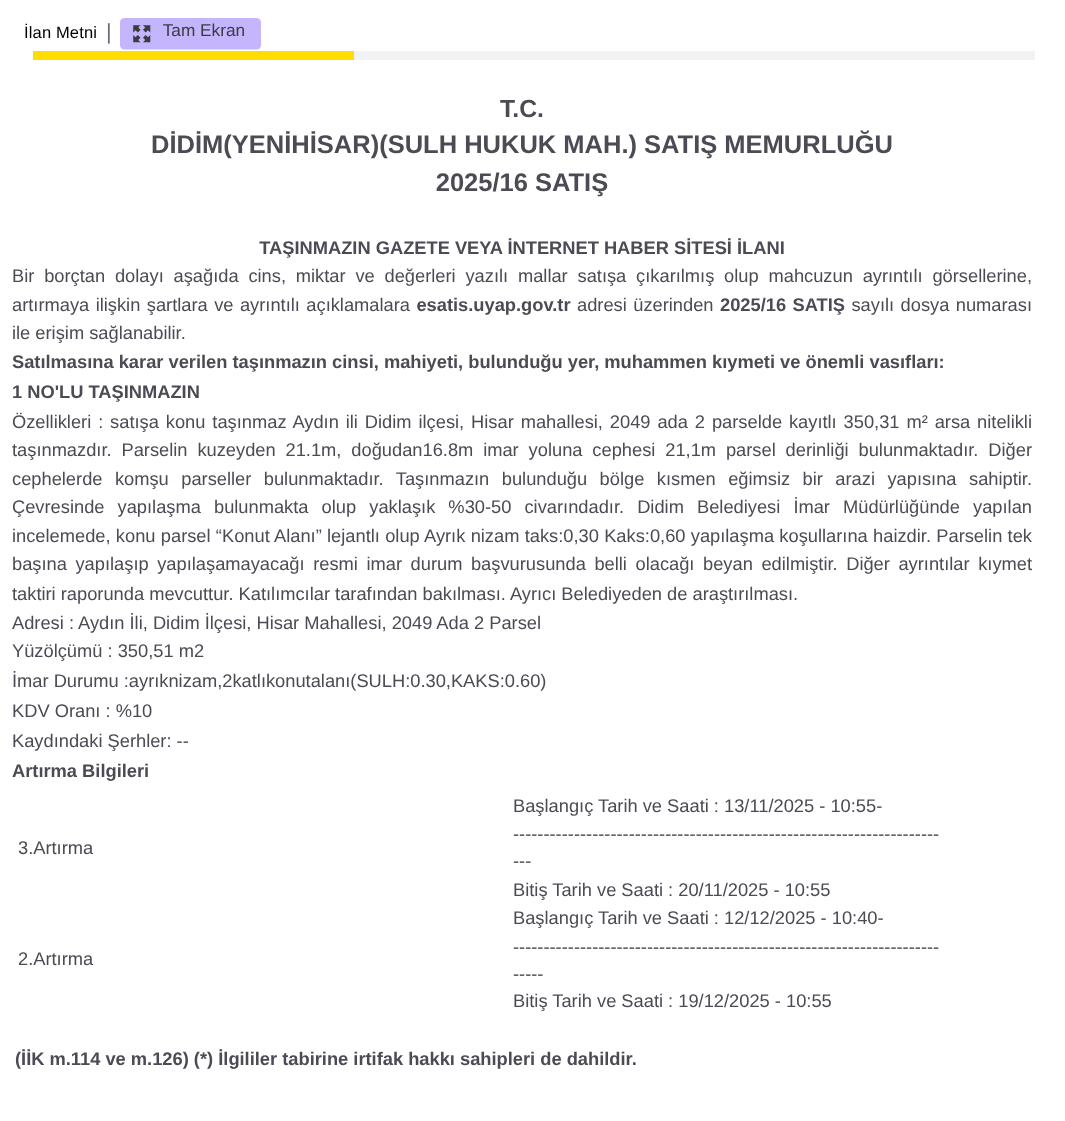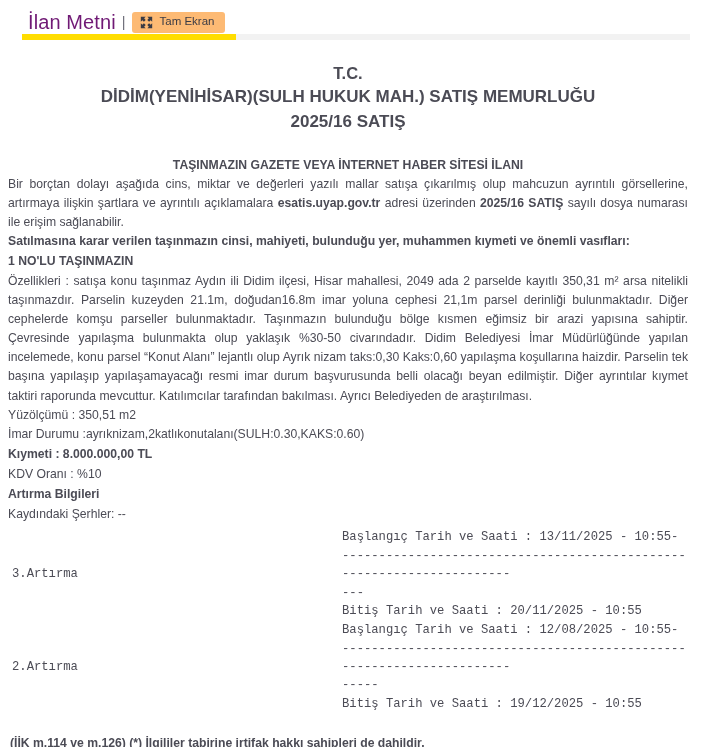--- a/index.html
+++ b/index.html
@@ -17,36 +17,36 @@
 
   
   .topbar {
     position: relative;
     height: 32px;
     padding: 6px 0 0 0;
     display: flex;
     align-items: center;
   }
   .topbar-title {
-    margin-left: 28px;
-    font-size: 20px;
-    color: #701a75;
+    margin-left: 16px;
+    font-size: 11px;
+    color: #000000;
     letter-spacing: .1px;
     white-space: nowrap;
   }
   .topbar-sep {
     margin: 0 6px 0 6px;
     font-size: 14.5px;
     color: #6c6c78;
   }
   .fs-button {
     display: inline-flex;
     align-items: center;
     gap: 7px;
-    background: #fdba74;
+    background: #c4b5fd;
     border: none;
     border-radius: 3px;
     padding: 4px 11px 4px 8px;
     font-size: 11.5px;
     font-family: "Liberation Sans", sans-serif;
     color: #3b3b44;
     cursor: pointer;
     line-height: 1;
   }
   .fs-button .icon svg { display: block; }
@@ -109,21 +109,20 @@
   
   .auction-table {
     width: 100%;
     border-collapse: collapse;
     margin-top: 4px;
     font-size: 12.2px;
   }
   .auction-table td {
     vertical-align: middle;
     padding: 0;
-    font-family: Liberation Mono, monospace;
   }
   .auction-table td.label {
     width: 330px;
     padding-left: 4px;
     color: #4b4b55;
   }
   .auction-table td.detail {
     color: #4b4b55;
     line-height: 1.55;
   }
@@ -173,42 +172,42 @@
 
   <div class="section-head">TAŞINMAZIN GAZETE VEYA İNTERNET HABER SİTESİ İLANI</div>
 
   <p class="para"><span>Bir borçtan dolayı aşağıda cins, miktar ve değerleri yazılı mallar satışa çıkarılmış olup mahcuzun ayrıntılı görsellerine, artırmaya ilişkin şartlara ve ayrıntılı açıklamalara </span><b>esatis.uyap.gov.tr</b><span> adresi üzerinden </span><b>2025/16 SATIŞ</b><span> sayılı dosya numarası ile erişim sağlanabilir.</span></p>
 
   <div class="line bold">Satılmasına karar verilen taşınmazın cinsi, mahiyeti, bulunduğu yer, muhammen kıymeti ve önemli vasıfları:</div>
   <div class="line bold">1 NO'LU TAŞINMAZIN</div>
 
   <p class="para">Özellikleri : satışa konu taşınmaz Aydın ili Didim ilçesi, Hisar mahallesi, 2049 ada 2 parselde kayıtlı 350,31 m² arsa nitelikli taşınmazdır. Parselin kuzeyden 21.1m, doğudan16.8m imar yoluna cephesi 21,1m parsel derinliği bulunmaktadır. Diğer cephelerde komşu parseller bulunmaktadır. Taşınmazın bulunduğu bölge kısmen eğimsiz bir arazi yapısına sahiptir. Çevresinde yapılaşma bulunmakta olup yaklaşık %30-50 civarındadır. Didim Belediyesi İmar Müdürlüğünde yapılan incelemede, konu parsel “Konut Alanı” lejantlı olup Ayrık nizam taks:0,30 Kaks:0,60 yapılaşma koşullarına haizdir. Parselin tek başına yapılaşıp yapılaşamayacağı resmi imar durum başvurusunda belli olacağı beyan edilmiştir. Diğer ayrıntılar kıymet taktiri raporunda mevcuttur. Katılımcılar tarafından bakılması. Ayrıcı Belediyeden de araştırılması.</p>
 
+  <div class="line">Adresi : Aydın İli, Didim İlçesi, Hisar Mahallesi, 2049 Ada 2 Parsel</div>
   <div class="line">Yüzölçümü : 350,51 m2</div>
   <div class="line">İmar Durumu :ayrıknizam,2katlıkonutalanı(SULH:0.30,KAKS:0.60)</div>
-  <div class="line bold">Kıymeti : 8.000.000,00 TL</div>
   <div class="line">KDV Oranı : %10</div>
+  <div class="line">Kaydındaki Şerhler: --</div>
   <div class="line bold">Artırma Bilgileri</div>
-  <div class="line">Kaydındaki Şerhler: --</div>
 
   <table class="auction-table">
     <tbody>
         <tr>
       <td class="label">3.Artırma</td>
       <td class="detail">
         <div class="dateline">Başlangıç Tarih ve Saati : 13/11/2025 - 10:55-</div>
         <div class="dashes">----------------------------------------------------------------------</div>
         <div class="dashes">---</div>
         <div class="dateline">Bitiş Tarih ve Saati : 20/11/2025 - 10:55</div>
       </td>
     </tr>
     <tr>
       <td class="label">2.Artırma</td>
       <td class="detail">
-        <div class="dateline">Başlangıç Tarih ve Saati : 12/08/2025 - 10:55-</div>
+        <div class="dateline">Başlangıç Tarih ve Saati : 12/12/2025 - 10:40-</div>
         <div class="dashes">----------------------------------------------------------------------</div>
         <div class="dashes">-----</div>
         <div class="dateline">Bitiş Tarih ve Saati : 19/12/2025 - 10:55</div>
       </td>
     </tr>
   </tbody>
     </table>
 
   <div class="footnote">(İİK m.114 ve m.126) (*) İlgililer tabirine irtifak hakkı sahipleri de dahildir.</div>
 

